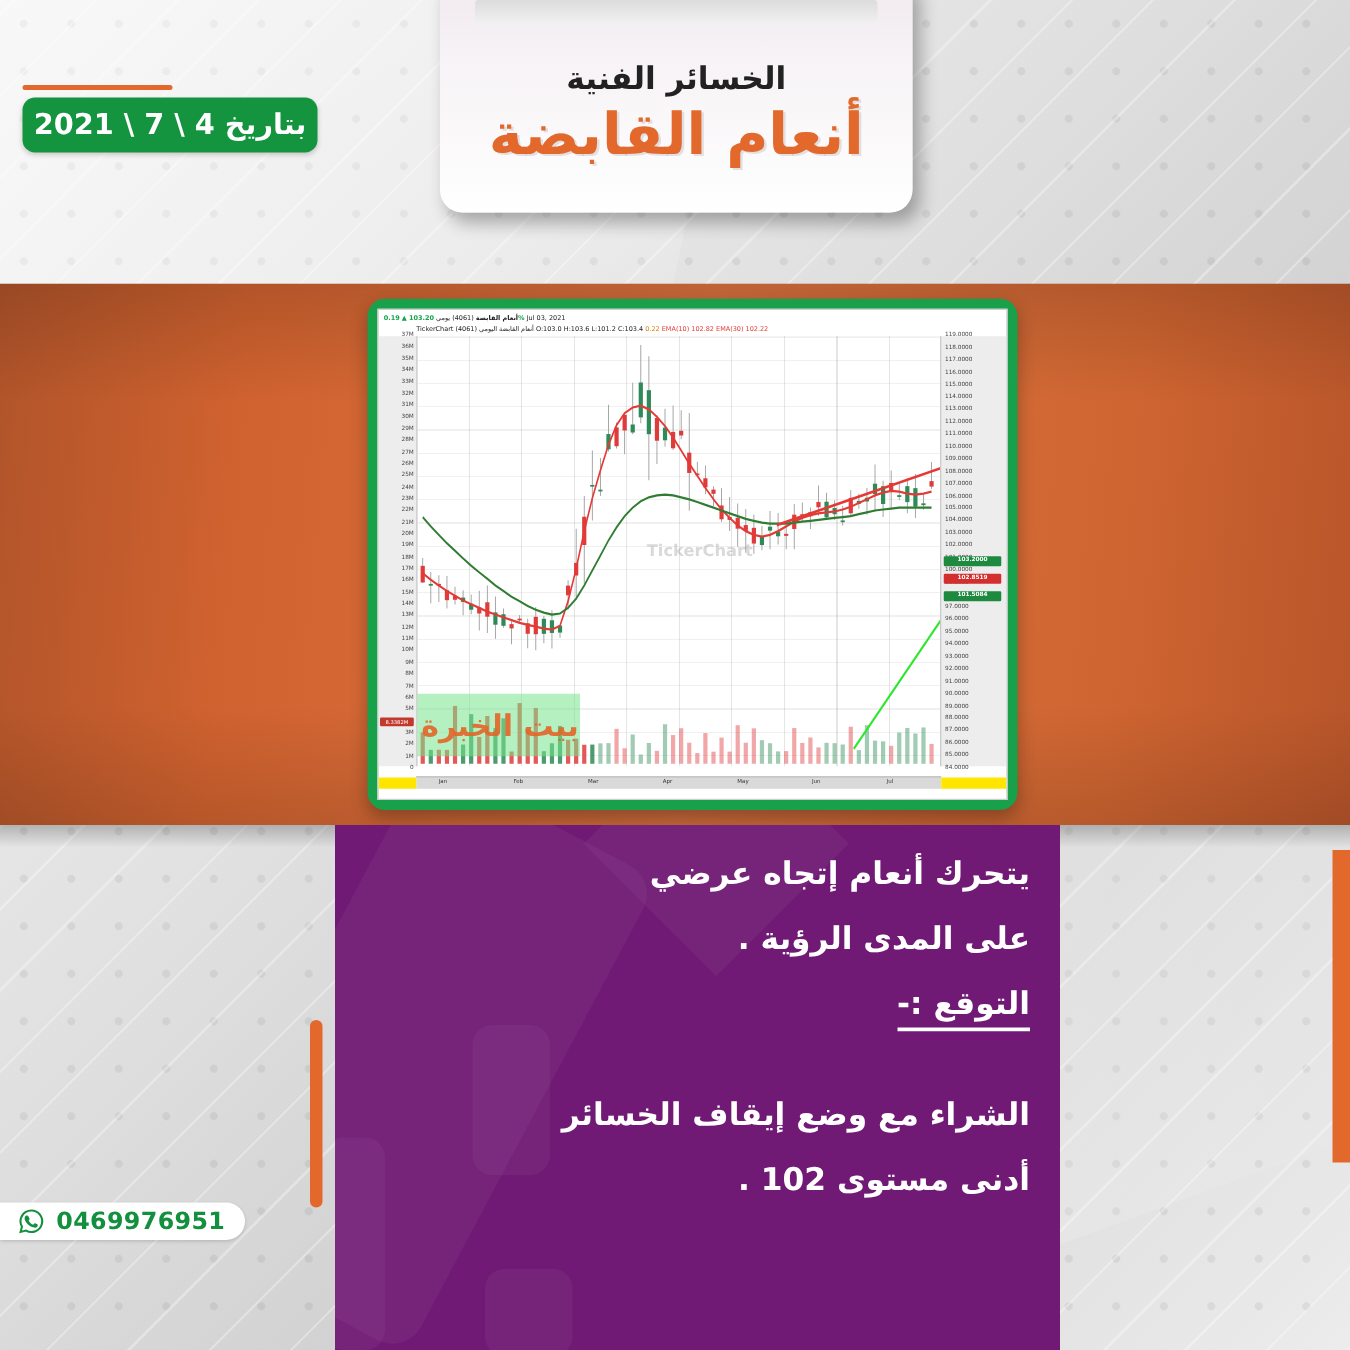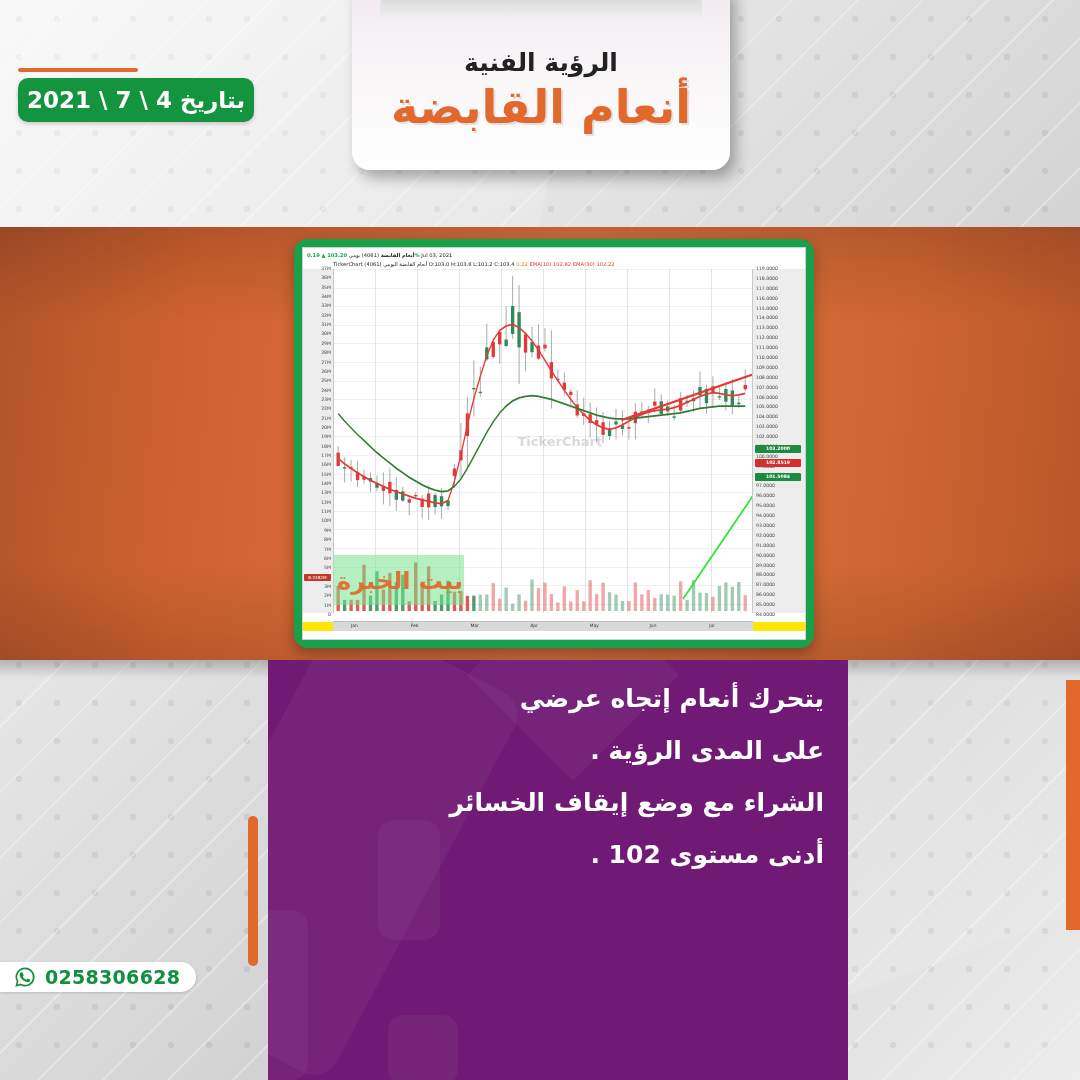--- a/index.html
+++ b/index.html
@@ -243,21 +243,21 @@
 <div class="stage">
 
   <div class="bg-base"></div>
   <div class="bg-dots"></div>
   <div class="bg-diag"></div>
   <div class="bg-wedge"></div>
   <div class="bg-wedge2"></div>
 
   <div class="title-card">
     <div class="slot"></div>
-    <div class="title-sub">الرؤية الفنية</div>
+    <div class="title-sub">الخسائر الفنية</div>
     <div class="title-main">أنعام القابضة</div>
   </div>
 
   <div class="date-rule"></div>
   <div class="date-badge">بتاريخ 4 \ 7 \ 2021</div>
 
   <div class="orange-band">
     <div class="band-shade"></div>
   </div>
   <div class="band-top-shadow"></div>
@@ -602,35 +602,36 @@
     <div class="gp-deco gp-d3"></div>
     <div class="gp-deco gp-d4"></div>
     <div class="gp-deco gp-d5"></div>
     <div class="gp-lines" id="analysis-lines">
         <div class="gline-wrap">
           <div class="gline">يتحرك أنعام إتجاه عرضي</div>
         </div>
         <div class="gline-wrap">
           <div class="gline">على المدى الرؤية .</div>
         </div>
+        <div class="gline-wrap"><div class="gline head">التوقع :-</div></div>
         <div class="gline-wrap">
           <div class="gline">الشراء مع وضع إيقاف الخسائر</div>
         </div>
         <div class="gline-wrap">
           <div class="gline">أدنى مستوى 102 .</div>
         </div>
       </div>
   </div>
 
   <div class="accent-bar"></div>
 
   <div class="contact">
     <div class="pill phone">
       <svg class="ic" viewBox="0 0 24 24">
         <path fill="none" stroke="#12903d" stroke-width="1.8" d="M12 2.6a9.4 9.4 0 0 0-8.1 14.1L2.7 21.3l4.7-1.2A9.4 9.4 0 1 0 12 2.6z"></path>
         <path fill="#12903d" d="M9.1 7.4c-.2-.5-.4-.5-.6-.5h-.5c-.2 0-.5.1-.8.4-.3.3-1 1-1 2.4s1 2.8 1.2 3c.1.2 2 3.1 4.9 4.2 2.4.9 2.9.7 3.4.7.5 0 1.6-.6 1.8-1.3.2-.6.2-1.2.2-1.3-.1-.1-.3-.2-.5-.3l-1.8-.9c-.3-.1-.5-.2-.7.1l-.7.9c-.1.2-.3.2-.5.1-.3-.1-1.2-.4-2.2-1.4-.8-.7-1.4-1.6-1.5-1.9-.2-.3 0-.4.1-.5l.4-.5c.1-.2.2-.3.2-.5s0-.3-.1-.5l-.8-1.7z"></path>
       </svg>
-      <span class="tx">0258306628</span>
+      <span class="tx">0469976951</span>
     </div>
   </div>
 
 
 </div>
 
 </body></html>

